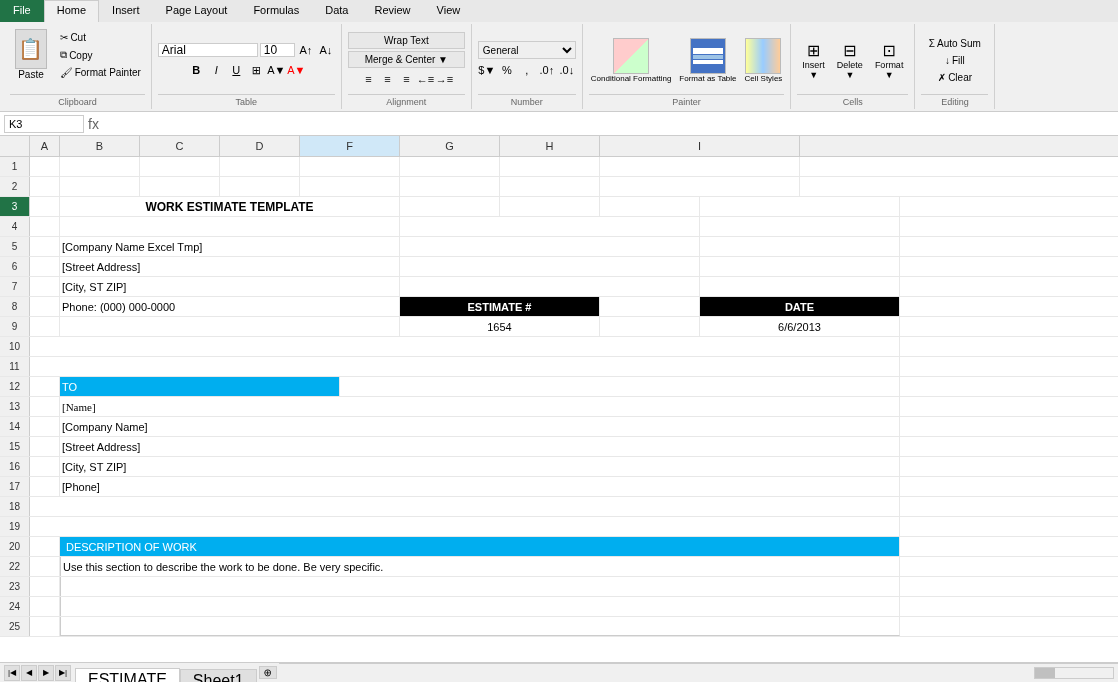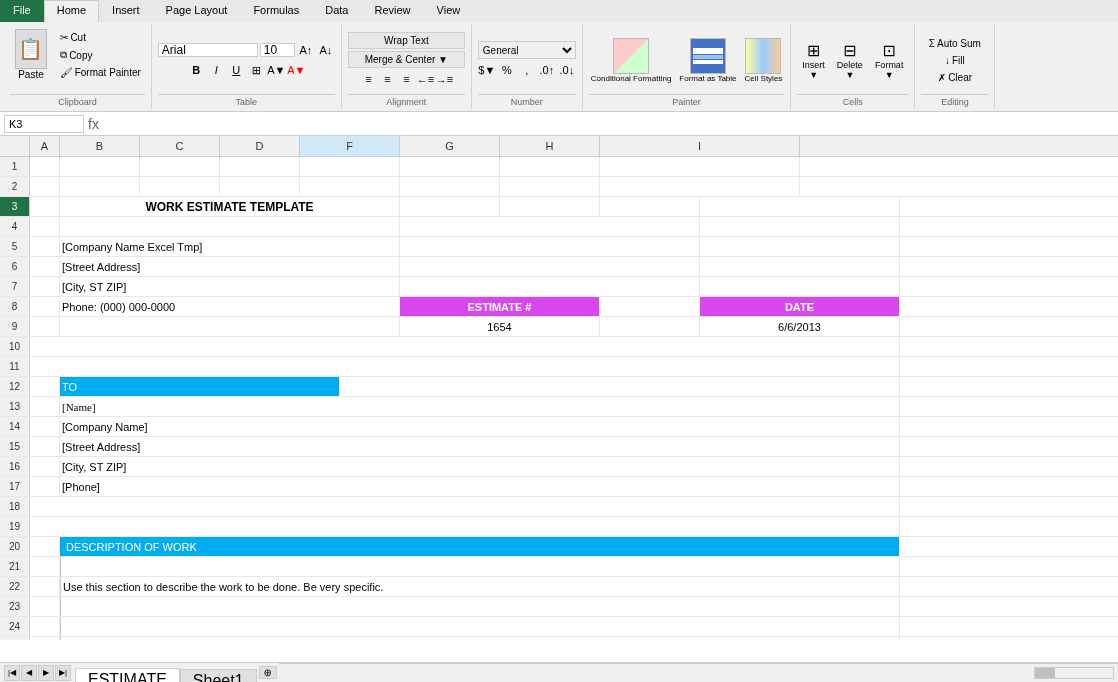--- a/index.html
+++ b/index.html
@@ -212,21 +212,21 @@
       align-items: center;
       padding: 0 2px;
       font-size: 11px;
       overflow: hidden;
       white-space: nowrap;
       position: relative;
     }
 
     .cell-bold { font-weight: bold; }
     .cell-bg-blue { background: #00AEEF; color: white; }
-    .cell-header-blue { background: #d946ef; color: white; font-weight: bold; }
+    .cell-header-blue { background: #000000; color: white; font-weight: bold; }
 
     
     .sheet-tabs {
       display: flex;
       align-items: center;
       height: 20px;
       background: #f0f0f0;
       border-top: 1px solid #ccc;
       position: absolute;
       bottom: 0;
@@ -616,25 +616,20 @@
       <div class="row-num">19</div>
       <div class="cell" style="width:870px;"></div>
     </div>
 
     <div class="sheet-row">
       <div class="row-num">20</div>
       <div class="cell" style="width:30px;"></div>
       <div class="cell" style="width:840px; background:#00AEEF; color:white; padding-left:6px;">DESCRIPTION OF WORK</div>
     </div>
 
-    <div class="sheet-row">
-      <div class="row-num">21</div>
-      <div class="cell" style="width:30px;"></div>
-      <div class="cell" style="width:840px; border-left:1px solid #ccc;"></div>
-    </div>
 
     <div class="sheet-row">
       <div class="row-num">22</div>
       <div class="cell" style="width:30px;"></div>
       <div class="cell" style="width:840px; border-left:1px solid #ccc;">Use this section to describe the work to be done. Be very specific.</div>
     </div>
 
     <div class="sheet-row">
       <div class="row-num">23</div>
       <div class="cell" style="width:30px;"></div>

